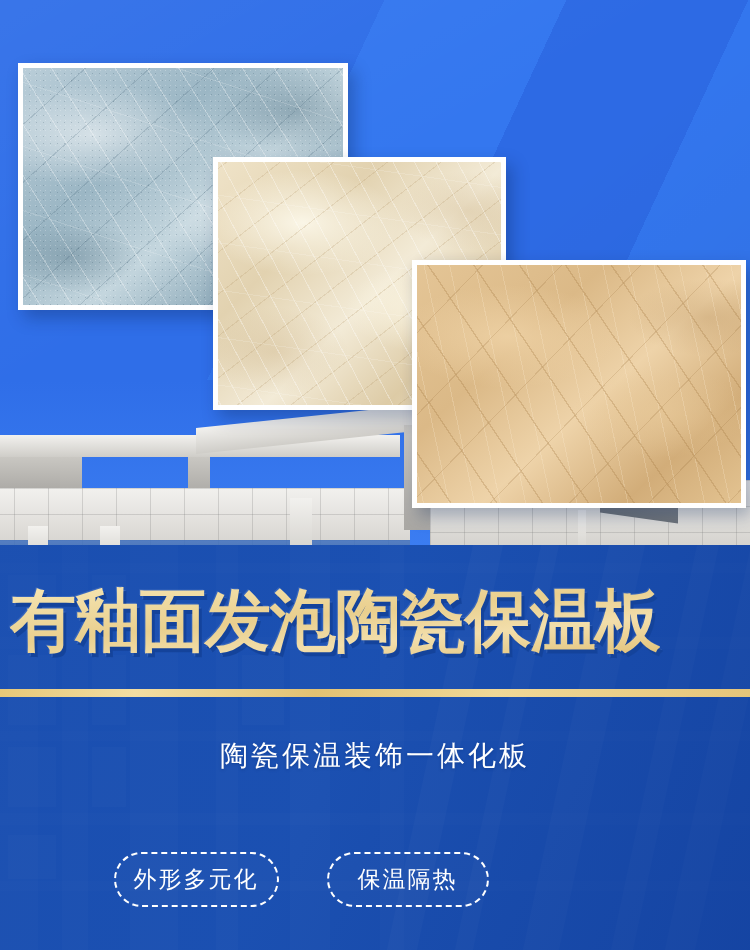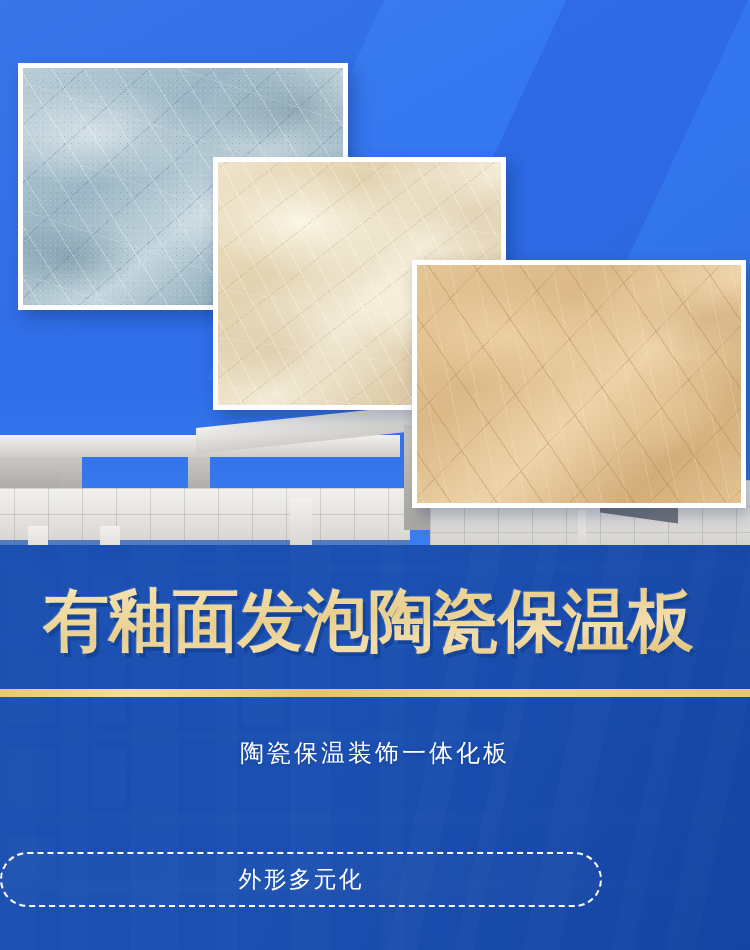--- a/index.html
+++ b/index.html
@@ -184,21 +184,20 @@
       repeating-linear-gradient(56deg, rgba(163,121,66,.55) 0px, rgba(163,121,66,.55) 1.4px, rgba(0,0,0,0) 1.4px, rgba(0,0,0,0) 38px),
       repeating-linear-gradient(-46deg, rgba(150,109,57,.40) 0px, rgba(150,109,57,.40) 1px, rgba(0,0,0,0) 1px, rgba(0,0,0,0) 57px),
       repeating-linear-gradient(78deg, rgba(255,240,215,.45) 0px, rgba(255,240,215,.45) 1px, rgba(0,0,0,0) 1px, rgba(0,0,0,0) 25px);
   }
 
   
   .headline-wrap {
     position: absolute;
     left: 0; top: 586px;
     width: 736px;
-    text-align: center;
     z-index: 6;
   }
   .headline {
     display: inline-block;
     font-family: "DejaVu Sans", "Liberation Sans", sans-serif;
     font-size: 68px;
     font-weight: 700;
     line-height: 1.02;
     letter-spacing: -1px;
     color: #eed79a;
@@ -223,21 +222,21 @@
     z-index: 6;
   }
 
   
   .sub-cn {
     position: absolute;
     left: 0; top: 737px;
     width: 750px;
     text-align: center;
     color: #ffffff;
-    font-size: 24px;
+    font-size: 28px;
     font-weight: 400;
     letter-spacing: 3px;
     z-index: 6;
     text-shadow: 0 1px 3px rgba(10,40,100,.35);
   }
   .sub-en {
     position: absolute;
     left: 0; top: 795px;
     width: 750px;
     text-align: center;
@@ -251,21 +250,20 @@
 
   
   .badges {
     position: absolute;
     left: 0; top: 852px;
     width: 602px;
     display: flex;
     justify-content: center;
     gap: 48px;
     z-index: 6;
-    flex-direction: column;
   }
   .badge {
     min-width: 162px;
     padding: 10px 18px;
     border: 2px dashed #ffffff;
     border-radius: 32px;
     color: #ffffff;
     font-size: 23px;
     letter-spacing: 2px;
     text-align: center;
@@ -364,15 +362,16 @@
   <div class="headline-wrap">
     <div class="headline">有釉面发泡陶瓷保温板</div>
   </div>
 
   <div class="gold-rule"></div>
 
   <div class="sub-cn">陶瓷保温装饰一体化板</div>
 
   <div class="badges">
     <div class="badge">外形多元化</div>
+    <div class="badge">保温隔热</div>
   </div>
 
 </div>
 
 </body></html>

